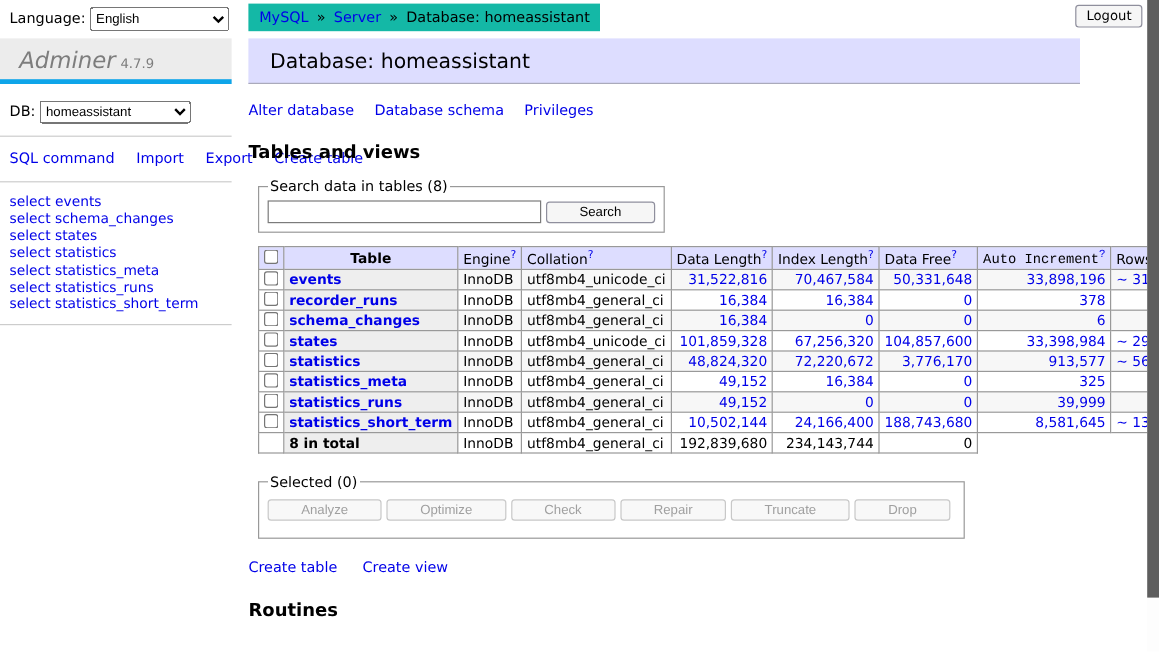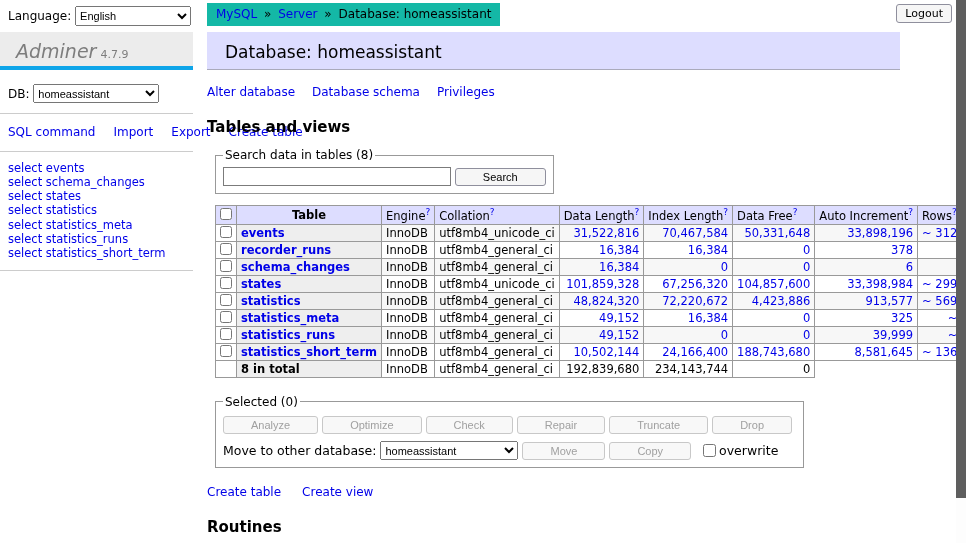--- a/index.html
+++ b/index.html
@@ -83,21 +83,21 @@
   .tables tbody tr.total-row td { background: #fff; }
   .tables td.void { border: none; background: #fff !important; }
   .tables a.tbl-link { font-weight: bold; }
   .tables td input[type=checkbox], .tables thead td input[type=checkbox] { margin: 1px; width: 12px; height: 12px; }
   .col-name   { width: 118px; }
   .col-engine { width: 47px; }
   .col-coll   { width: 92px; }
   .col-dl     { width: 72px; }
   .col-il     { width: 74px; }
   .col-df     { width: 64px; }
-  .col-ai     { width: 79px; }
+  .col-ai     { width: 79px; font-family: Liberation Mono, monospace; }
   .col-rows   { width: 58px; }
 
   
   .selected-fieldset { margin-top: 17px; }
   .selected-fieldset .btn-row { margin: 2px 0 7px 0; }
   .selected-fieldset .btn-row .btn { margin-right: 4px; }
   .move-row { font-size: 12.5px; }
   .move-row select { width: 138px; height: 19px; font-size: 11px; margin: 0 4px; }
   .move-row .btn { margin-right: 4px; }
   .move-row label { margin-left: 4px; }
@@ -223,21 +223,21 @@
           <td class="num"><a href="#">33,398,984</a></td>
           <td class="num"><a href="#">~ 299,833</a></td>
         </tr>
         <tr>
           <td class="check-cell"><input type="checkbox" style=""></td>
           <th><a href="#" class="tbl-link">statistics</a></th>
           <td class="">InnoDB</td>
           <td class="">utf8mb4_general_ci</td>
           <td class="num"><a href="#">48,824,320</a></td>
           <td class="num"><a href="#">72,220,672</a></td>
-          <td class="num"><a href="#">4,423,886</a></td>
+          <td class="num"><a href="#">3,776,170</a></td>
           <td class="num"><a href="#">913,577</a></td>
           <td class="num"><a href="#">~ 569,159</a></td>
         </tr>
         <tr>
           <td class="check-cell"><input type="checkbox" style=""></td>
           <th><a href="#" class="tbl-link">statistics_meta</a></th>
           <td class="">InnoDB</td>
           <td class="">utf8mb4_general_ci</td>
           <td class="num"><a href="#">49,152</a></td>
           <td class="num"><a href="#">16,384</a></td>
@@ -276,23 +276,20 @@
           <td class="num">234,143,744</td>
           <td class="num">0</td>
           <td class="void" colspan="3"></td>
         </tr>
       </tbody>
   </table>
 
   <fieldset class="selected-fieldset">
     <legend>Selected (0)</legend>
     <div class="btn-row"><button class="btn" disabled="">Analyze</button><button class="btn" disabled="">Optimize</button><button class="btn" disabled="">Check</button><button class="btn" disabled="">Repair</button><button class="btn" disabled="">Truncate</button><button class="btn" disabled="">Drop</button></div>
-    <div class="move-row">
-      <span>Move to other database:</span><select><option>homeassistant</option></select><button class="btn" disabled="">Move</button><button class="btn" disabled="">Copy</button><label><input type="checkbox" style=""><span>overwrite</span></label>
-    </div>
   </fieldset>
 
   <div class="footer-links"><a href="#">Create table</a><a href="#">Create view</a></div>
 
   <h3 class="section-heading">Routines</h3>
   
 
   
 </div>
 

